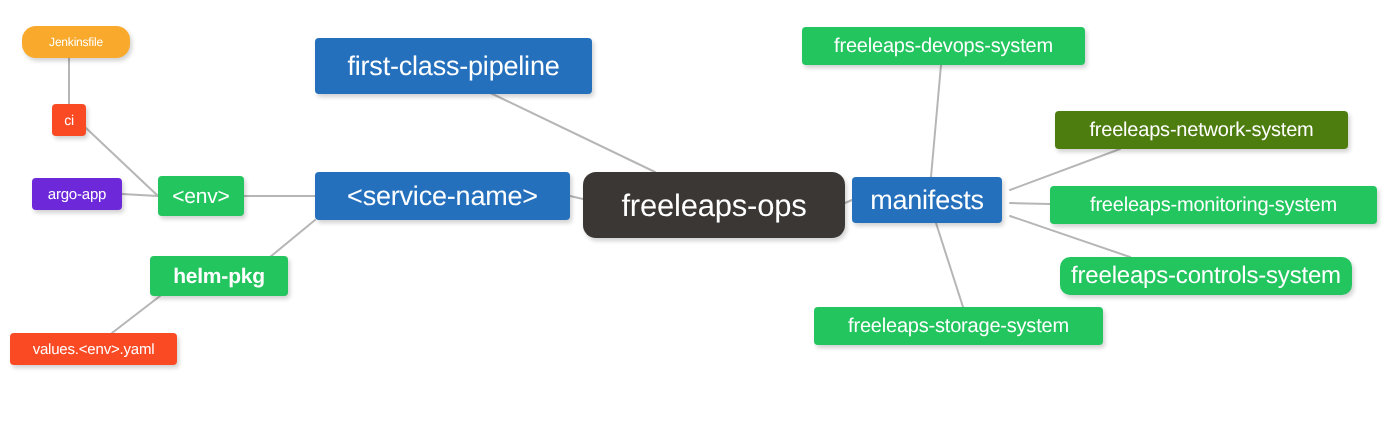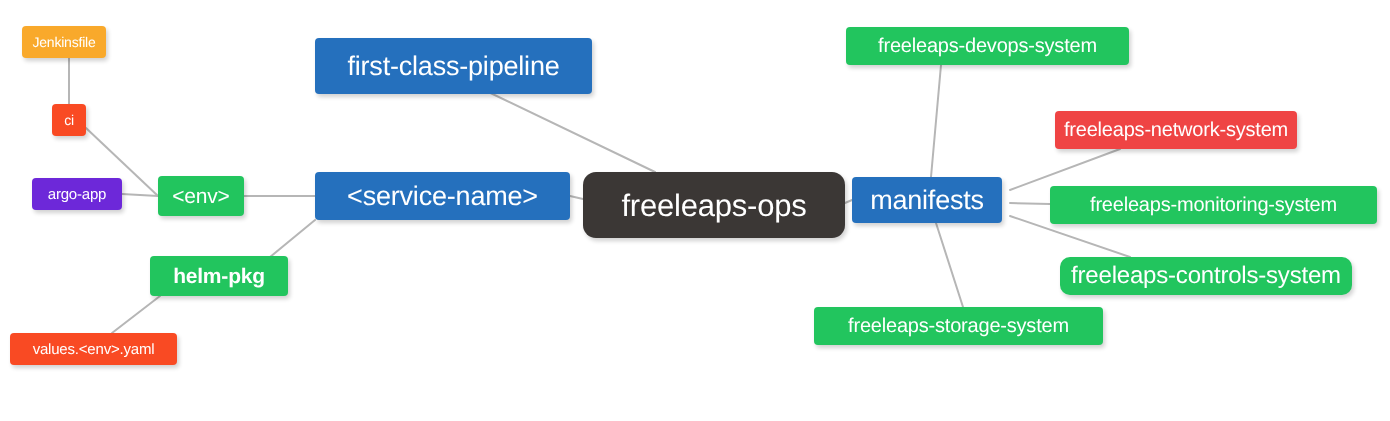--- a/index.html
+++ b/index.html
@@ -54,29 +54,29 @@
       <line x1="570" y1="196" x2="583" y2="199" stroke="#b6b6b6" stroke-width="2" stroke-linecap="round"></line>
       <line x1="480" y1="88" x2="655" y2="172" stroke="#b6b6b6" stroke-width="2" stroke-linecap="round"></line>
       <line x1="845" y1="203" x2="852" y2="200" stroke="#b6b6b6" stroke-width="2" stroke-linecap="round"></line>
       <line x1="931" y1="177" x2="941" y2="65" stroke="#b6b6b6" stroke-width="2" stroke-linecap="round"></line>
       <line x1="1010" y1="190" x2="1120" y2="149" stroke="#b6b6b6" stroke-width="2" stroke-linecap="round"></line>
       <line x1="1010" y1="203" x2="1050" y2="204" stroke="#b6b6b6" stroke-width="2" stroke-linecap="round"></line>
       <line x1="1010" y1="216" x2="1130" y2="257" stroke="#b6b6b6" stroke-width="2" stroke-linecap="round"></line>
       <line x1="936" y1="223" x2="963" y2="307" stroke="#b6b6b6" stroke-width="2" stroke-linecap="round"></line>
     </svg>
   <div id="nodes">
-      <div class="node" style="left: 22px; top: 26px; width: 84px; height: 32px; background: rgb(249, 169, 43); font-size: 14px;">Jenkinsfile</div>
+      <div class="node" style="left: 22px; top: 26px; width: 108px; height: 32px; background: rgb(249, 169, 43); font-size: 12px; border-radius: 14px;">Jenkinsfile</div>
       <div class="node" style="left: 52px; top: 104px; width: 34px; height: 32px; background: rgb(249, 74, 35); font-size: 14px;">ci</div>
       <div class="node" style="left: 32px; top: 178px; width: 90px; height: 32px; background: #6d28d9; font-size: 15px;">argo-app</div>
       <div class="node" style="left: 158px; top: 176px; width: 86px; height: 40px; background: rgb(34, 197, 94); font-size: 21px;">&lt;env&gt;</div>
       <div class="node" style="left: 150px; top: 256px; width: 138px; height: 40px; background: rgb(34, 197, 94); font-size: 21px; font-weight: bold;">helm-pkg</div>
       <div class="node" style="left: 10px; top: 333px; width: 167px; height: 32px; background: rgb(249, 74, 35); font-size: 15px;">values.&lt;env&gt;.yaml</div>
       <div class="node" style="left: 315px; top: 38px; width: 277px; height: 56px; background: rgb(37, 112, 189); font-size: 27px;">first-class-pipeline</div>
       <div class="node" style="left: 315px; top: 172px; width: 255px; height: 48px; background: rgb(37, 112, 189); font-size: 27px;">&lt;service-name&gt;</div>
       <div class="node" style="left: 583px; top: 172px; width: 262px; height: 66px; background: rgb(59, 55, 53); font-size: 31px; border-radius: 13px;">freeleaps-ops</div>
       <div class="node" style="left: 852px; top: 177px; width: 150px; height: 46px; background: rgb(37, 112, 189); font-size: 27px;">manifests</div>
-      <div class="node" style="left: 802px; top: 27px; width: 283px; height: 38px; background: rgb(34, 197, 94); font-size: 20px; margin-left: 44px;">freeleaps-devops-system</div>
-      <div class="node" style="left: 1055px; top: 111px; width: 242px; height: 38px; background: #ef4444; font-size: 20px;">freeleaps-network-system</div>
+      <div class="node" style="left: 802px; top: 27px; width: 283px; height: 38px; background: rgb(34, 197, 94); font-size: 20px;">freeleaps-devops-system</div>
+      <div class="node" style="left: 1055px; top: 111px; width: 293px; height: 38px; background: #4d7c0f; font-size: 20px;">freeleaps-network-system</div>
       <div class="node" style="left: 1050px; top: 186px; width: 327px; height: 38px; background: rgb(34, 197, 94); font-size: 20px;">freeleaps-monitoring-system</div>
       <div class="node" style="left: 1060px; top: 257px; width: 292px; height: 38px; background: rgb(34, 197, 94); font-size: 24px; border-radius: 10px;">freeleaps-controls-system</div>
       <div class="node" style="left: 814px; top: 307px; width: 289px; height: 38px; background: rgb(34, 197, 94); font-size: 20px;">freeleaps-storage-system</div>
     </div>
 </div>
 
 </body></html>

